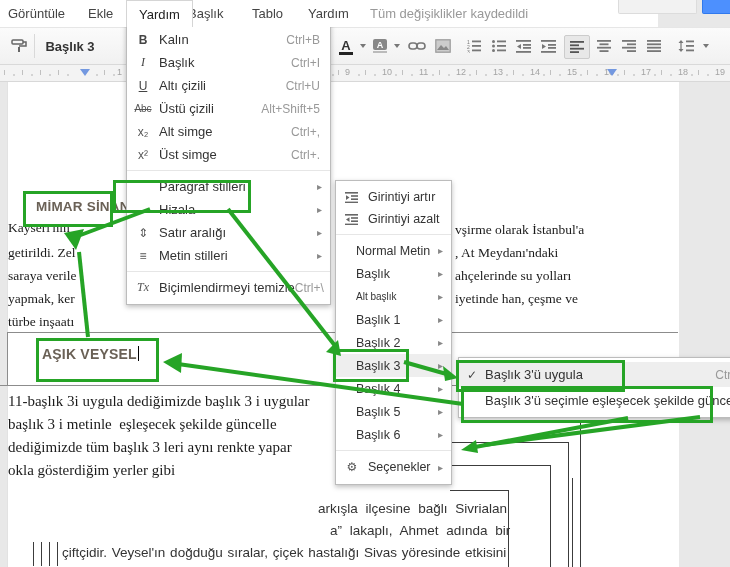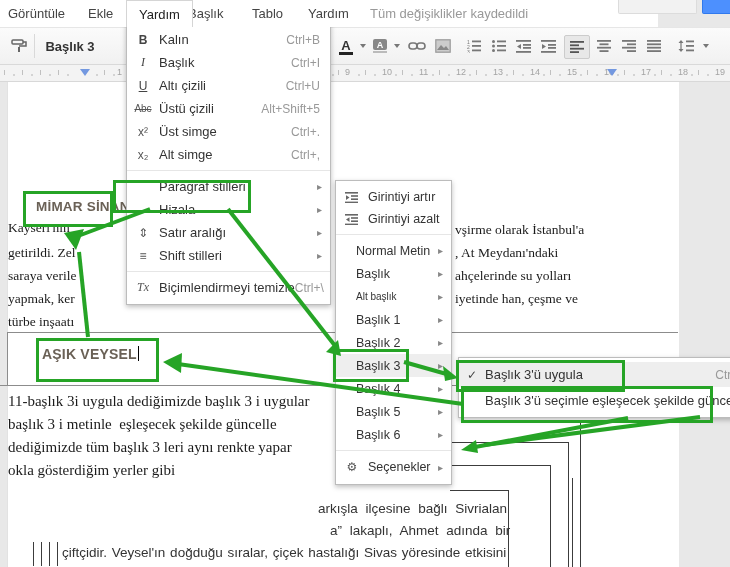--- a/index.html
+++ b/index.html
@@ -274,48 +274,48 @@
       <span class="mi under-g">U</span>
       <span class="ml">Altı çizili</span>
       <span class="ms">Ctrl+U</span>
     </div>
   <div class="mrow">
       <span class="mi strike-g">Abc</span>
       <span class="ml">Üstü çizili</span>
       <span class="ms">Alt+Shift+5</span>
     </div>
   <div class="mrow">
+      <span class="mi">x₂</span>
+      <span class="ml">Alt simge</span>
+      <span class="ms">Ctrl+,</span>
+    </div>
+  <div class="mrow">
       <span class="mi">x²</span>
       <span class="ml">Üst simge</span>
       <span class="ms">Ctrl+.</span>
     </div>
-  <div class="mrow">
-      <span class="mi">x₂</span>
-      <span class="ml">Alt simge</span>
-      <span class="ms">Ctrl+,</span>
-    </div>
   <div class="msep"></div>
   <div class="mrow">
       <span class="mi"></span>
       <span class="ml">Paragraf stilleri</span>
       <span class="sub-arrow">▸</span>
     </div>
   <div class="mrow">
       <span class="mi"></span>
       <span class="ml">Hizala</span>
       <span class="sub-arrow">▸</span>
     </div>
   <div class="mrow">
       <span class="mi">⇕</span>
       <span class="ml">Satır aralığı</span>
       <span class="sub-arrow">▸</span>
     </div>
   <div class="mrow">
       <span class="mi">≡</span>
-      <span class="ml">Shift stilleri</span>
+      <span class="ml">Metin stilleri</span>
       <span class="sub-arrow">▸</span>
     </div>
   <div class="msep"></div>
   <div class="mrow">
       <span class="mi clear-g">Tx</span>
       <span class="ml">Biçimlendirmeyi temizle</span>
       <span class="ms">Ctrl+\</span>
     </div>
 </div>
 

